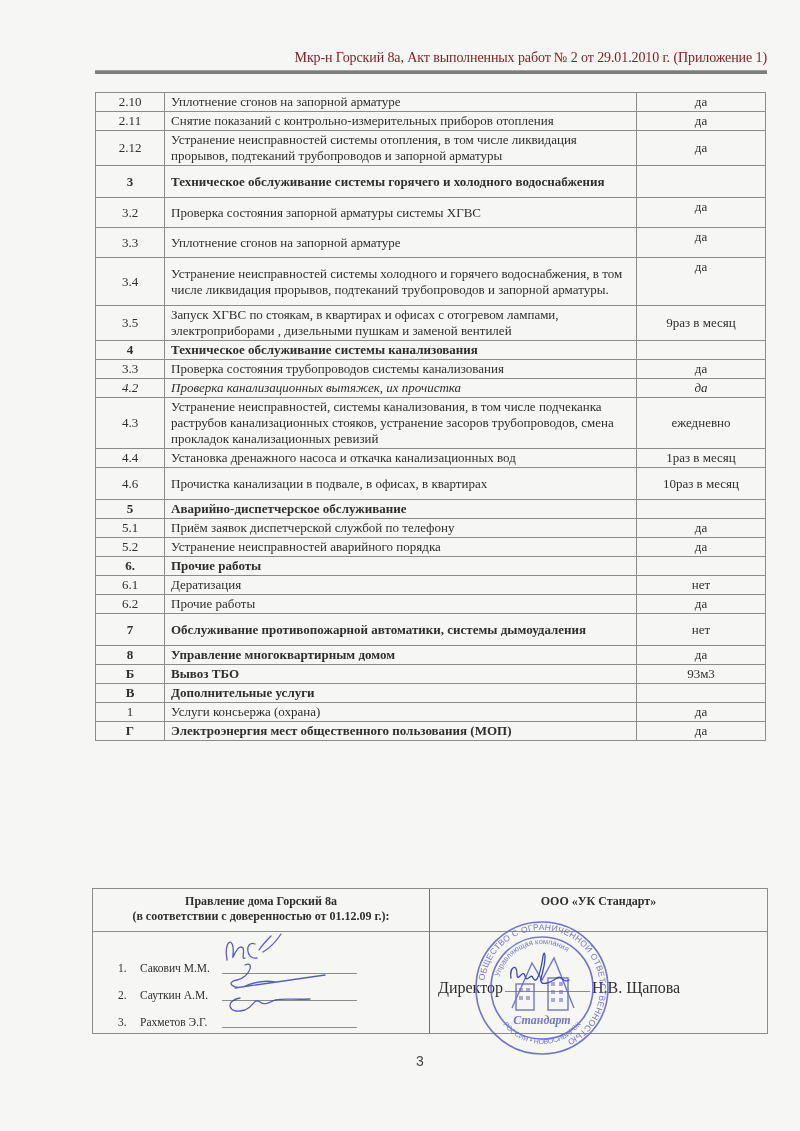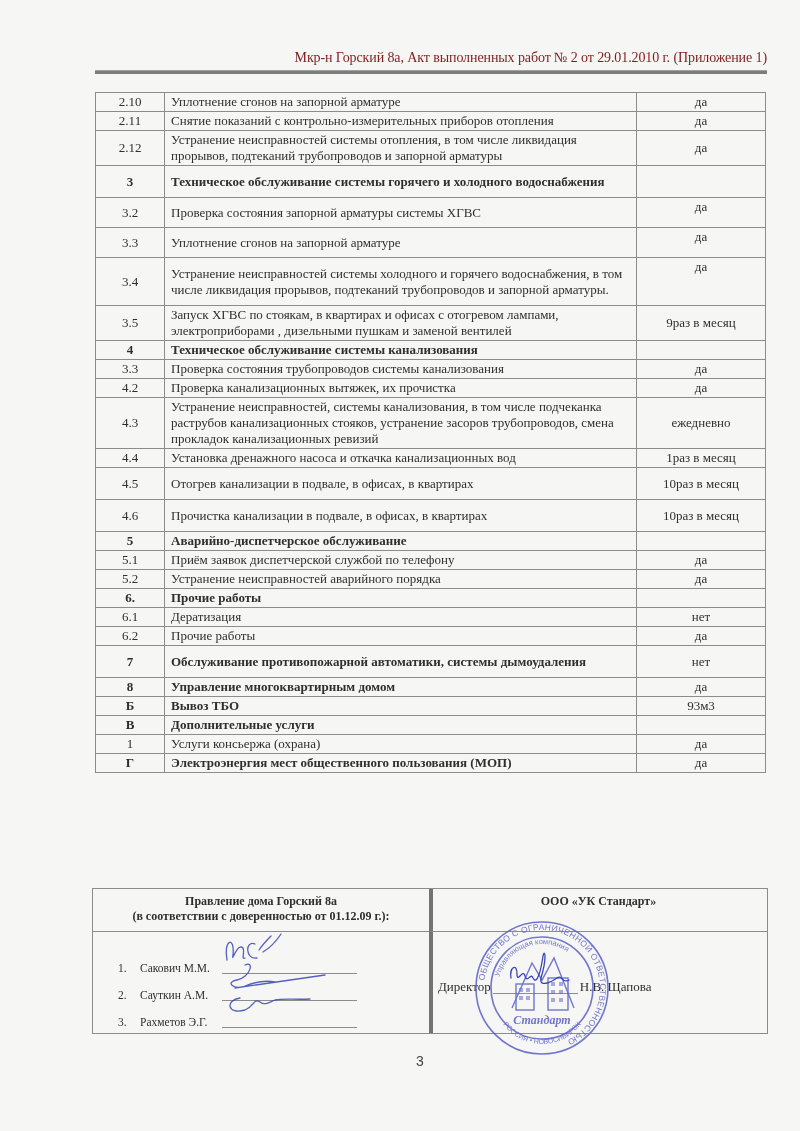--- a/index.html
+++ b/index.html
@@ -27,32 +27,32 @@
   td.val { width: 116px; text-align: center; padding: 1px 3px; }
   tr.section td.num, tr.section td.desc { font-weight: bold; }
   td.val.top { vertical-align: top; }
   td.val.bottom { vertical-align: bottom; }
 
   .sign-box {
     position: absolute; left: 92px; top: 888px; width: 676px; height: 146px;
     border: 1px solid #8c8c8c; box-sizing: border-box; font-size: 12px;
   }
   .sign-col { position: absolute; top: 0; bottom: 0; }
-  .sign-left { left: 0; width: 336px; border-right: 4px solid #737373; }
+  .sign-left { left: 0; width: 336px; border-right: 1px solid #737373; }
   .sign-right { left: 337px; right: 0; }
   .sign-head {
     height: 43px; border-bottom: 1px solid #8c8c8c; text-align: center; font-weight: bold;
     font-size: 12px; line-height: 15px; padding-top: 5px; box-sizing: border-box;
   }
   .signers { position: absolute; left: 25px; top: 58px; }
   .signer { height: 27px; display: flex; align-items: flex-end; font-size: 11.5px; }
   .signer .n { width: 22px; }
   .signer .name { width: 78px; }
   .signer .line { width: 135px; border-bottom: 1px solid #8c8c8c; height: 12px; margin-left: 4px; }
-  .director { position: absolute; left: 8px; top: 90px; font-size: 13px; display: flex; align-items: center; }
+  .director { position: absolute; left: 8px; top: 90px; font-size: 16px; display: flex; align-items: flex-start; }
   .director .line { width: 85px; border-bottom: 1px solid #8c8c8c; height: 12px; margin: 0 2px; }
 
   .signature-svg { position: absolute; pointer-events: none; }
   .stamp { position: absolute; left: 472px; top: 918px; width: 140px; height: 140px; pointer-events: none; opacity: 0.85; }
 
   .page-number {
     position: absolute; left: 400px; top: 1053px; width: 40px; text-align: center;
     font-family: "Liberation Sans", "DejaVu Sans", sans-serif; font-size: 14px; color: #444;
   }
 </style>
@@ -107,39 +107,34 @@
       <tr class="section" style="height: 18px;">
         <td class="num">4</td>
         <td class="desc">Техническое обслуживание системы канализования</td>
         <td class="val"></td>
       </tr>
       <tr class="" style="height: 18px;">
         <td class="num">3.3</td>
         <td class="desc">Проверка состояния трубопроводов системы канализования</td>
         <td class="val">да</td>
       </tr>
-      <tr class="" style="height: 18px;">
+      <tr class="" style="height: 18px; font-style: italic;">
         <td class="num">4.2</td>
         <td class="desc">Проверка канализационных вытяжек, их прочистка</td>
         <td class="val">да</td>
       </tr>
       <tr class="" style="height: 48px;">
         <td class="num">4.3</td>
         <td class="desc">Устранение неисправностей, системы канализования, в том числе подчеканка раструбов канализационных стояков, устранение засоров трубопроводов, смена прокладок канализационных ревизий</td>
         <td class="val">ежедневно</td>
       </tr>
       <tr class="" style="height: 18px;">
         <td class="num">4.4</td>
         <td class="desc">Установка дренажного насоса и откачка канализационных вод</td>
         <td class="val">1раз в месяц</td>
-      </tr>
-      <tr class="" style="height: 32px;">
-        <td class="num">4.5</td>
-        <td class="desc">Отогрев канализации в подвале, в офисах, в  квартирах</td>
-        <td class="val">10раз в месяц</td>
       </tr>
       <tr class="" style="height: 32px;">
         <td class="num">4.6</td>
         <td class="desc">Прочистка канализации в подвале, в офисах, в  квартирах</td>
         <td class="val">10раз в месяц</td>
       </tr>
       <tr class="section" style="height: 18px;">
         <td class="num">5</td>
         <td class="desc">Аварийно-диспетчерское обслуживание</td>
         <td class="val"></td>

